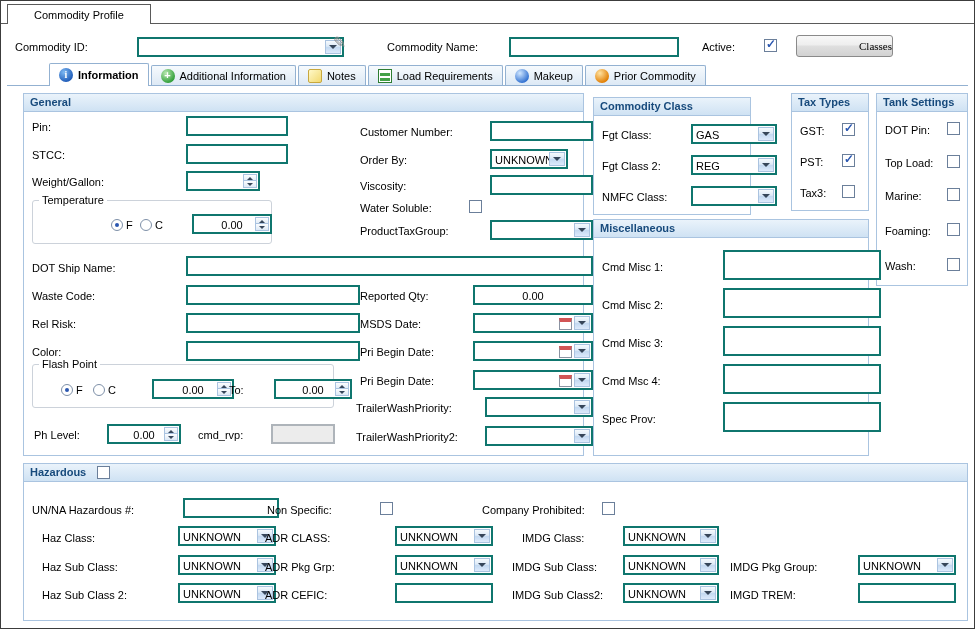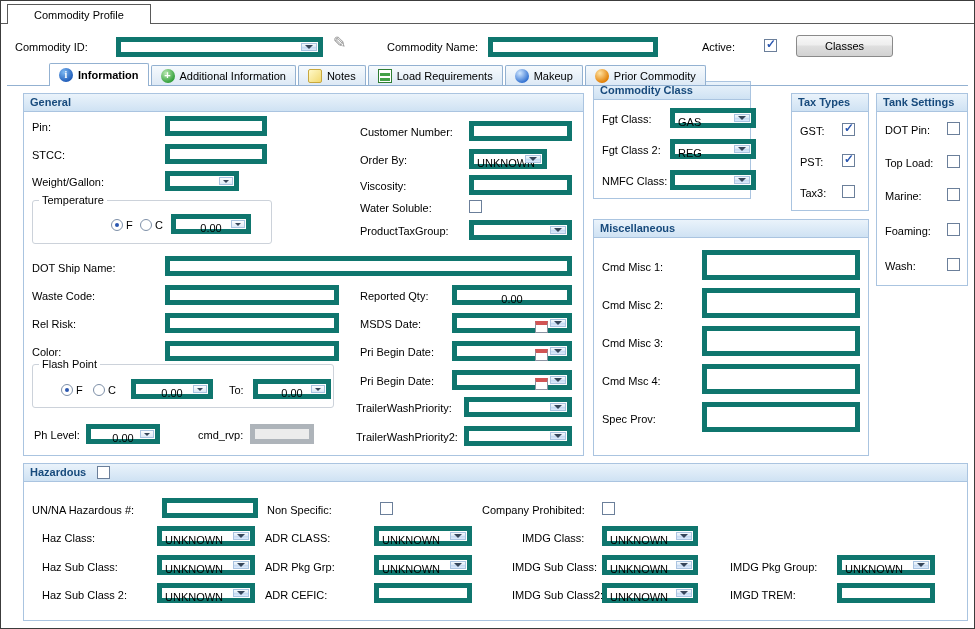--- a/index.html
+++ b/index.html
@@ -4,21 +4,21 @@
 <style>
   * { margin:0; padding:0; box-sizing:border-box; }
   body { font-family:"Liberation Sans", sans-serif; font-size:11px; color:#000; background:#fff; }
   .window { position:relative; width:975px; height:629px; background:#fff; border:1px solid #3c3c3c; overflow:hidden; }
 
   .file-tab { position:absolute; left:6px; top:3px; height:20px; padding:0 26px; background:#fff;
               border:1px solid #5a5a5a; border-bottom:none; display:flex; align-items:center; z-index:3; }
   .top-line { position:absolute; left:0; top:22px; width:100%; border-top:1px solid #5a5a5a; z-index:1; }
 
   .lbl { position:absolute; white-space:nowrap; line-height:13px; }
-  .tb { position:absolute; height:20px; background:#fff; border:5px solid #0f766e; }
+  .tb { position:absolute; height:20px; background:#fff; border:2px solid #0f766e;margin-left:21px; }
   .tb .val { display:block; line-height:18px; padding:0 3px; overflow:hidden; }
   .val.center { text-align:center; }
   .tb.disabled { background:#ececec; border-color:#aeb4ba; }
 
   .dd-btn { position:absolute; top:1px; right:1px; bottom:1px; width:16px;
             background:linear-gradient(#f6fafd,#dce9f7 45%,#c2d8f0 50%,#ddeafc);
             border:1px solid #aac3e0; display:flex; align-items:center; justify-content:center; }
   .tri { width:0; height:0; border-left:4px solid transparent; border-right:4px solid transparent; border-top:4px solid #36465a; }
   .tri-sm { width:0; height:0; border-left:3px solid transparent; border-right:3px solid transparent; border-top:3px solid #36465a; }
   .tri-up { width:0; height:0; border-left:3px solid transparent; border-right:3px solid transparent; border-bottom:3px solid #36465a; }
@@ -32,21 +32,21 @@
   .rb { position:absolute; width:12px; height:12px; border:1px solid #7e90a8; border-radius:50%; background:#fff; }
   .rb.checked::after { content:""; position:absolute; left:3px; top:3px; width:4px; height:4px; border-radius:50%; background:#2b57b0; }
 
   .grp { position:absolute; border:1px solid #aac4e0; background:#fff; }
   .grp-hdr { height:18px; line-height:17px; padding:0 6px; background:linear-gradient(#eaf3fb,#cfe2f3);
              border-bottom:1px solid #aac4e0; color:#174a7c; font-weight:bold; }
   .fs { position:absolute; border:1px solid #ccd2da; border-radius:3px; }
   .fs-legend { position:absolute; top:-7px; left:6px; background:#fff; padding:0 3px; line-height:12px; }
 
   .btn { position:absolute; background:linear-gradient(#f8f8f8,#eeeeee 45%,#dfdfdf 50%,#d2d2d2);
-         border:1px solid #8a8a8a; border-radius:3px; text-align:center; line-height:20px; }
+         border:1px solid #8a8a8a; border-radius:3px; text-align:right; line-height:20px;font-family:Liberation Serif, serif; }
 
   .cal-icon { position:absolute; right:19px; top:3px; width:13px; height:12px; background:#fff;
               border:1px solid #8a93a2; border-top:4px solid #d25555; }
   .pencil { position:absolute; font-size:16px; color:#8d8d8d; }
 
   .tabs { position:absolute; left:14px; top:62px; height:22px; display:flex; align-items:flex-end; z-index:2; }
   .tab { display:flex; align-items:center; gap:5px; height:20px; padding:0 9px; margin-right:2px;
          background:linear-gradient(#f6fafd,#dde9f5); border:1px solid #93b1d1; border-bottom:none;
          border-radius:2px 2px 0 0; }
   .tab.active { height:23px; margin-bottom:-1px; background:#fff; font-weight:bold;margin-left:34px; }
@@ -267,21 +267,21 @@
     </div>
 
     <span class="lbl" style="left:332px;top:337px">TrailerWashPriority2:</span>
     <div class="tb" style="left:440px;top:332px;width:108px">
       <span class="dd-btn">
           <span class="tri"></span>
         </span>
     </div>
   </div>
 
-  <div class="grp" style="left:592px;top:80px;width:158px;height:118px">
+  <div class="grp" style="left:592px;top:96px;width:158px;height:118px">
     <div class="grp-hdr">Commodity Class</div>
     <span class="lbl" style="left:8px;top:31px">Fgt Class:</span>
     <div class="tb" style="left:76px;top:26px;width:86px">
       <span class="val">GAS</span>
       <span class="dd-btn">
           <span class="tri"></span>
         </span>
     </div>
     <span class="lbl" style="left:8px;top:62px">Fgt Class 2:</span>
     <div class="tb" style="left:76px;top:57px;width:86px">

